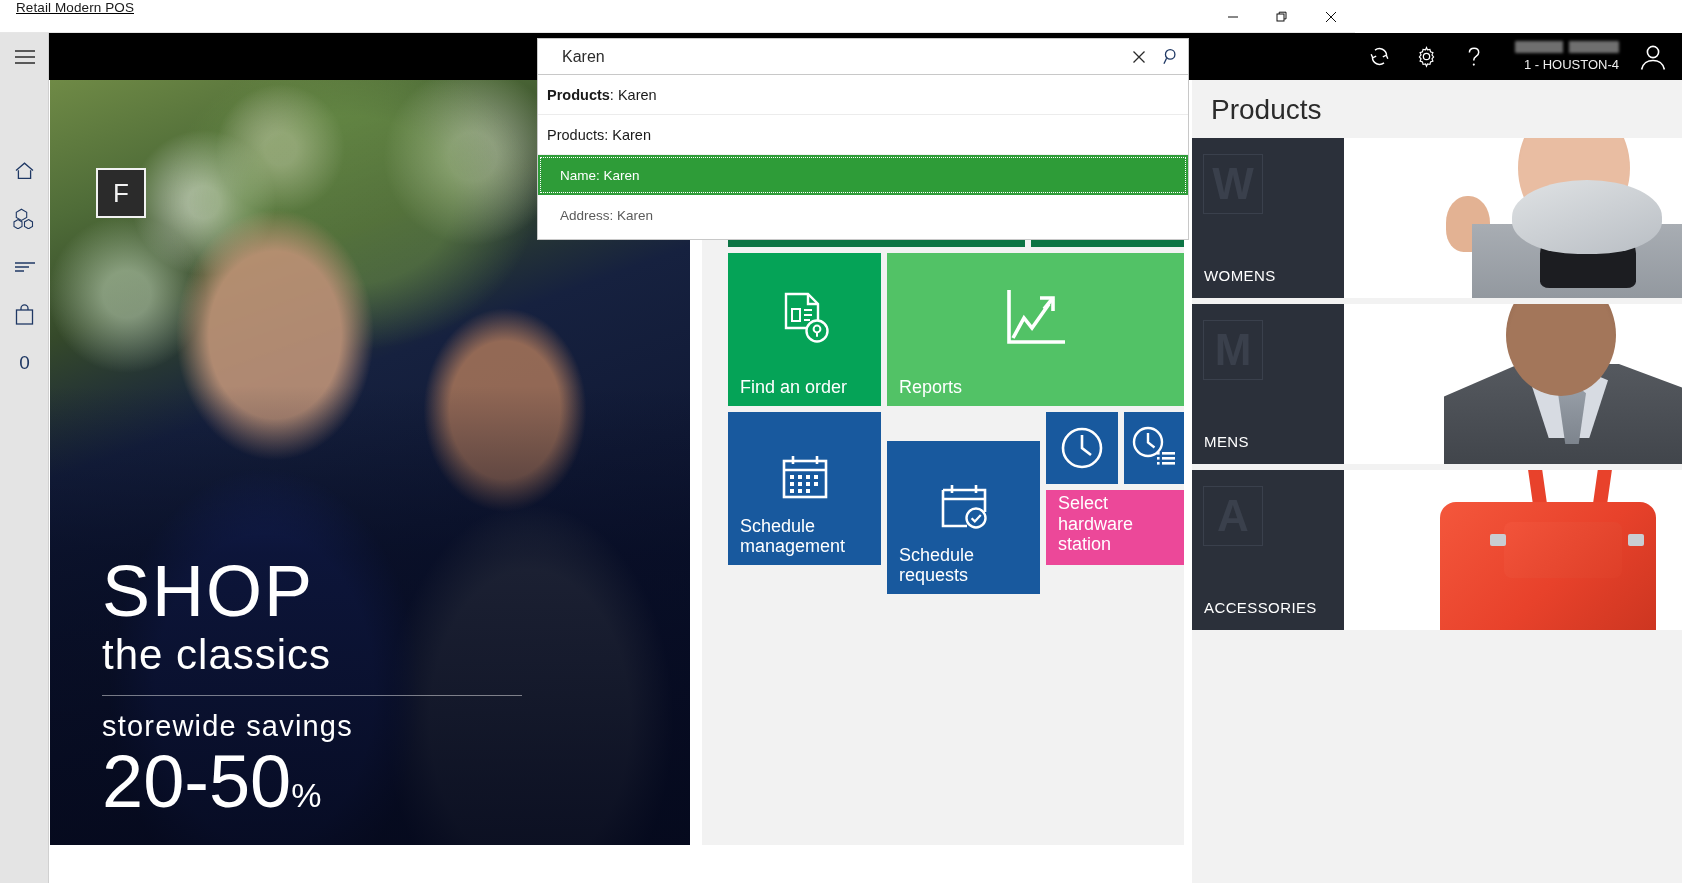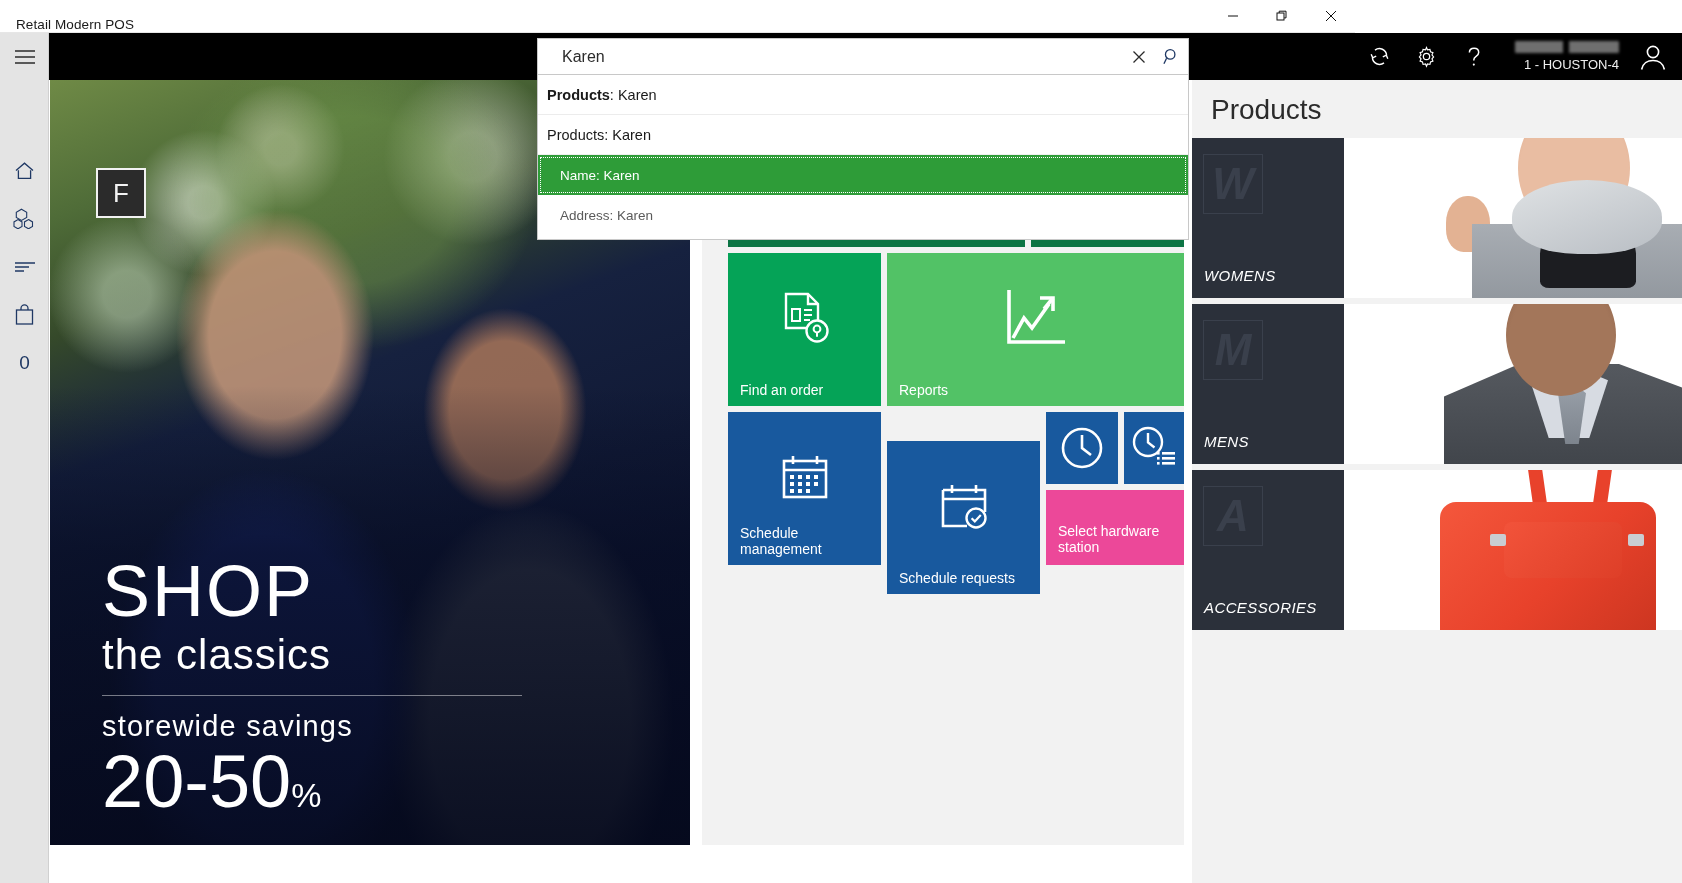--- a/index.html
+++ b/index.html
@@ -9,21 +9,21 @@
     font-family: "Liberation Sans", sans-serif;
     background: #ffffff;
     overflow: hidden;
   }
   .app { position: relative; width: 1682px; height: 883px; background:#fff; }
 
   
   .titlebar {
     position:absolute; left:0; top:0; width:1355px; height:33px;
     background:#ffffff; border-bottom:1px solid #e6e6e6;
-    display:flex; align-items:flex-end;
+    display:flex; align-items:flex-start;text-decoration:underline;
   }
   .titlebar .apptitle {
     font-size:13.5px; color:#1a1a1a; padding-left:16px; letter-spacing:.1px;
   }
   .wincontrols { margin-left:auto; display:flex; height:33px; }
   .wincontrols .wc {
     width:49px; height:33px; display:flex; align-items:center; justify-content:center;
     font-size:15px; color:#111; line-height:1;
   }
   .wc svg { display:block; }
@@ -156,37 +156,37 @@
   .banner .b-save { font-size:29px; font-weight:300; letter-spacing:1.2px; }
   .banner .b-pct { font-size:74px; font-weight:400; letter-spacing:0px; line-height:1.05; }
   .banner .b-pct small { font-size:34px; font-weight:400; }
 
   
   .tilearea { position:absolute; left:652px; top:0; width:482px; height:765px; background:#f2f2f2; }
   .tile {
     position:absolute; color:#fff; overflow:hidden;
   }
   .tile .tlabel {
-    position:absolute; left:12px; bottom:8px; font-size:14px; font-weight:400;
+    position:absolute; left:12px; bottom:8px; font-size:18px; font-weight:400;
     line-height:1.15; max-width:86%;
   }
   .tile .tico {
     position:absolute; left:0; right:0; top:0; bottom:22px;
     display:flex; align-items:center; justify-content:center;
   }
 
   
   .prodpanel {
     position:absolute; left:1142px; top:0; right:0; bottom:0; background:#f2f2f2;
   }
   .prodpanel .ptitle {
     font-size:28px; font-weight:300; color:#2b2b2b; padding:14px 0 12px 19px;
   }
   .prodcard {
-    position:relative; height:160px; margin-bottom:6px; display:flex; background:#fff; overflow:hidden;font-style:italic;
+    position:relative; height:160px; margin-bottom:6px; display:flex; background:#fff; overflow:hidden;
   }
   .prodcard .left {
     width:152px; background:#2b303a; position:relative; flex:0 0 152px;
   }
   .prodcard .left .wm {
     position:absolute; left:11px; top:16px; width:60px; height:60px;
     border:1px solid #3a404c; color:#3a404c;
     display:flex; align-items:center; justify-content:center;
     font-size:44px; font-weight:700;
   }

